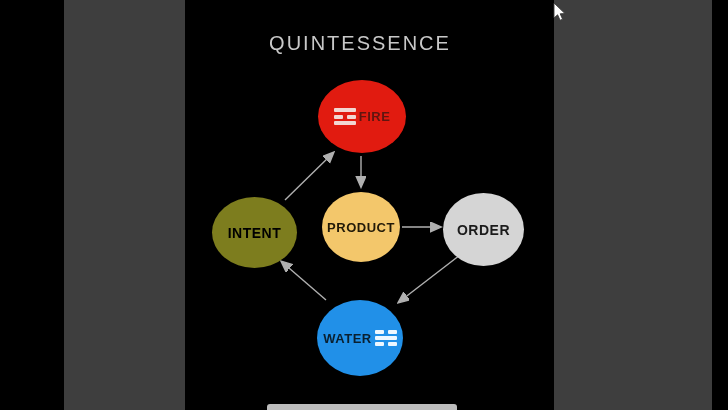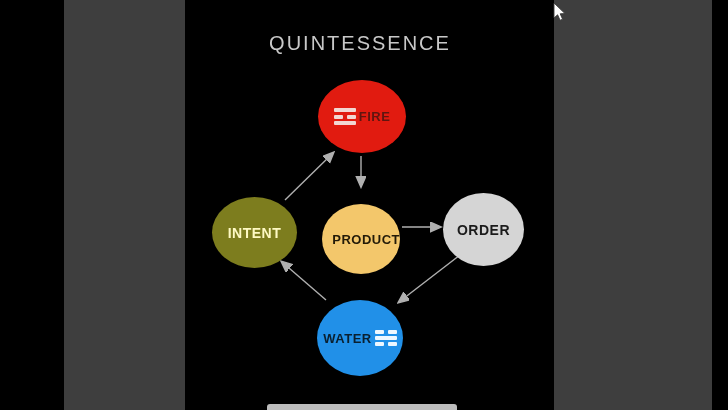--- a/index.html
+++ b/index.html
@@ -23,21 +23,21 @@
 
   .edges { position:absolute; left:0; top:0; width:369px; height:410px; }
 
   .node {
     position:absolute; border-radius:50%;
     display:flex; flex-direction:row; align-items:center; justify-content:center;
     gap:3px; font-weight:bold; font-size:13px; letter-spacing:0.5px;
   }
   #node-fire    { left:133px; top:80px;  width:88px; height:73px; }
   #node-intent  { left:27px;  top:197px; width:85px; height:71px; font-size:14px; }
-  #node-product { left:137px; top:204px; width:78px; height:70px;justify-content:flex-end; }
+  #node-product { left:137px; top:192px; width:78px; height:70px; }
   #node-order   { left:258px; top:193px; width:81px; height:73px; font-size:14px; }
   #node-water   { left:132px; top:300px; width:86px; height:76px; }
 
   .trigram { display:flex; flex-direction:column; align-items:center; }
   .trow { width:22px; height:4px; margin:1.2px 0; background:currentColor; border-radius:1px; }
   .trow.broken { background:transparent; display:flex; justify-content:space-between; }
   .trow.broken::before, .trow.broken::after {
     content:""; width:9px; height:4px; background:currentColor; border-radius:1px;
   }
 
@@ -79,21 +79,21 @@
 
     <div class="node" id="node-fire" style="background: rgb(225, 27, 16); color: rgb(96, 21, 16);">
       <div class="trigram" style="color: rgb(242, 215, 211);">
           <div class="trow solid"></div>
           <div class="trow broken"></div>
           <div class="trow solid"></div>
         </div>
       <div>FIRE</div>
     </div>
 
-    <div class="node" id="node-intent" style="background: rgb(125, 125, 30); color: #fef9c3;">
+    <div class="node" id="node-intent" style="background: rgb(125, 125, 30); color: #000000;">
       <div>INTENT</div>
     </div>
 
     <div class="node" id="node-product" style="background: rgb(243, 199, 107); color: rgb(34, 26, 8);">
       <div>PRODUCT</div>
     </div>
 
     <div class="node" id="node-order" style="background: rgb(213, 213, 213); color: rgb(27, 27, 27);">
       <div>ORDER</div>
     </div>

